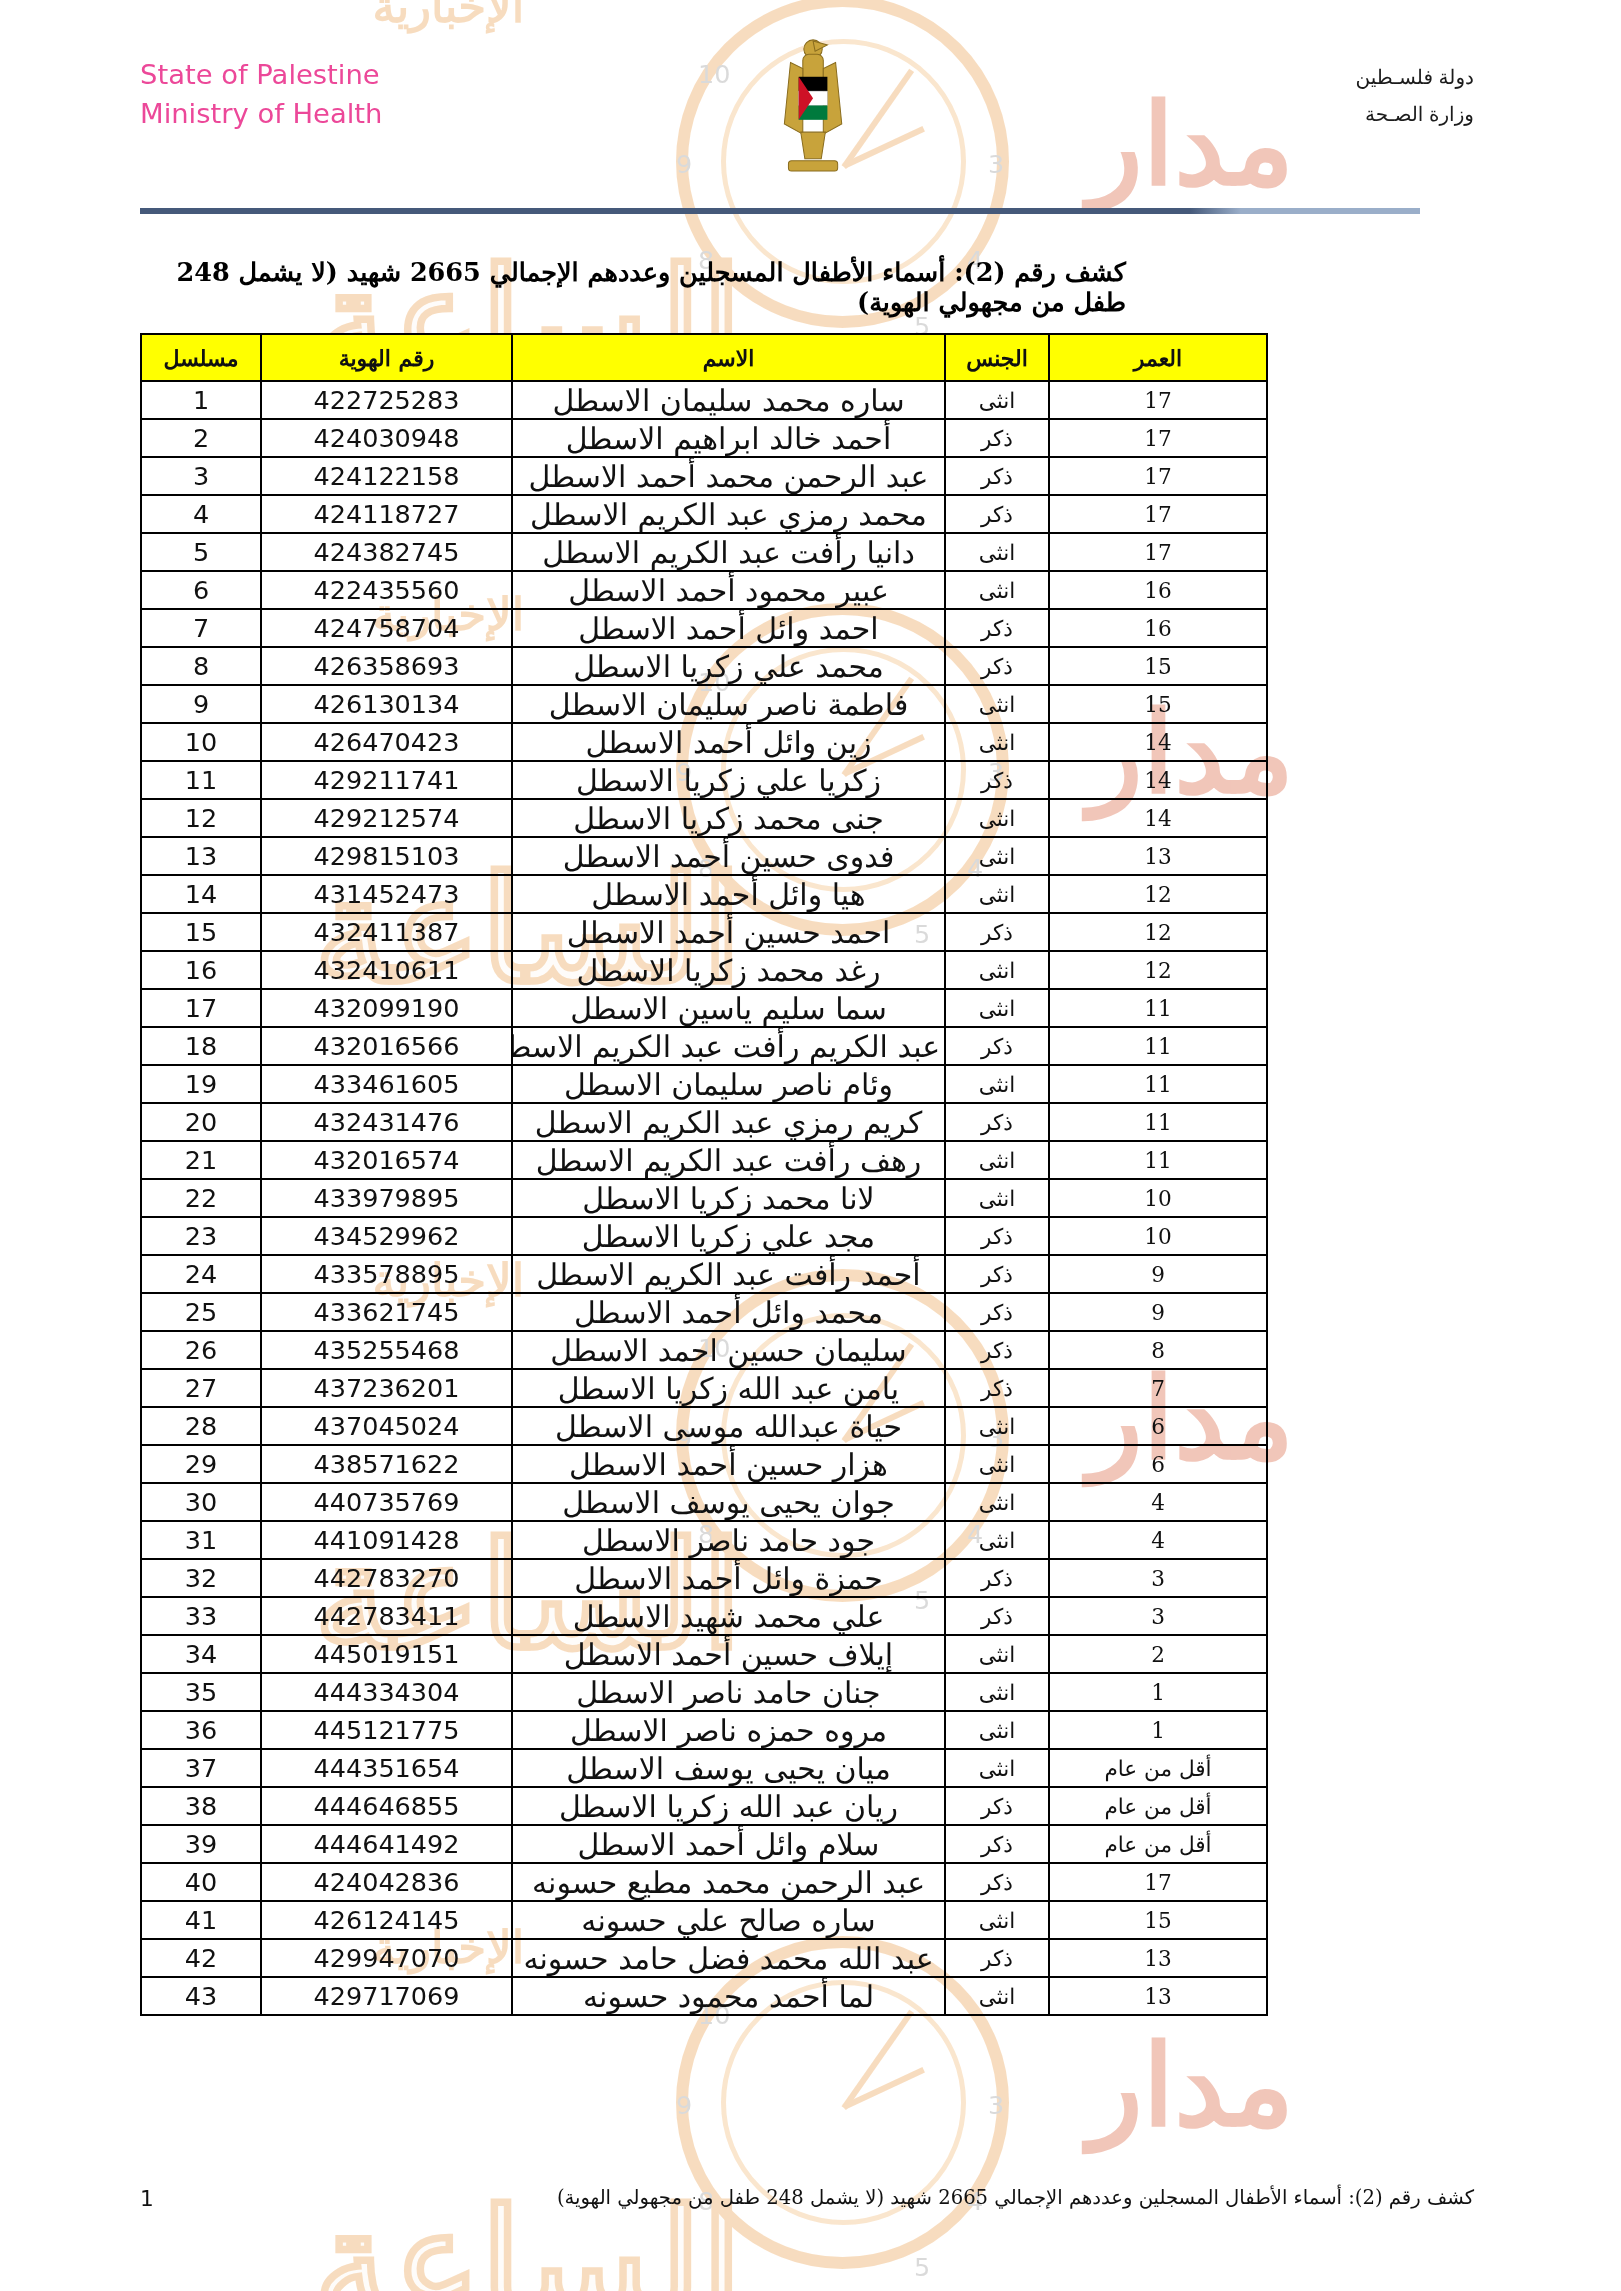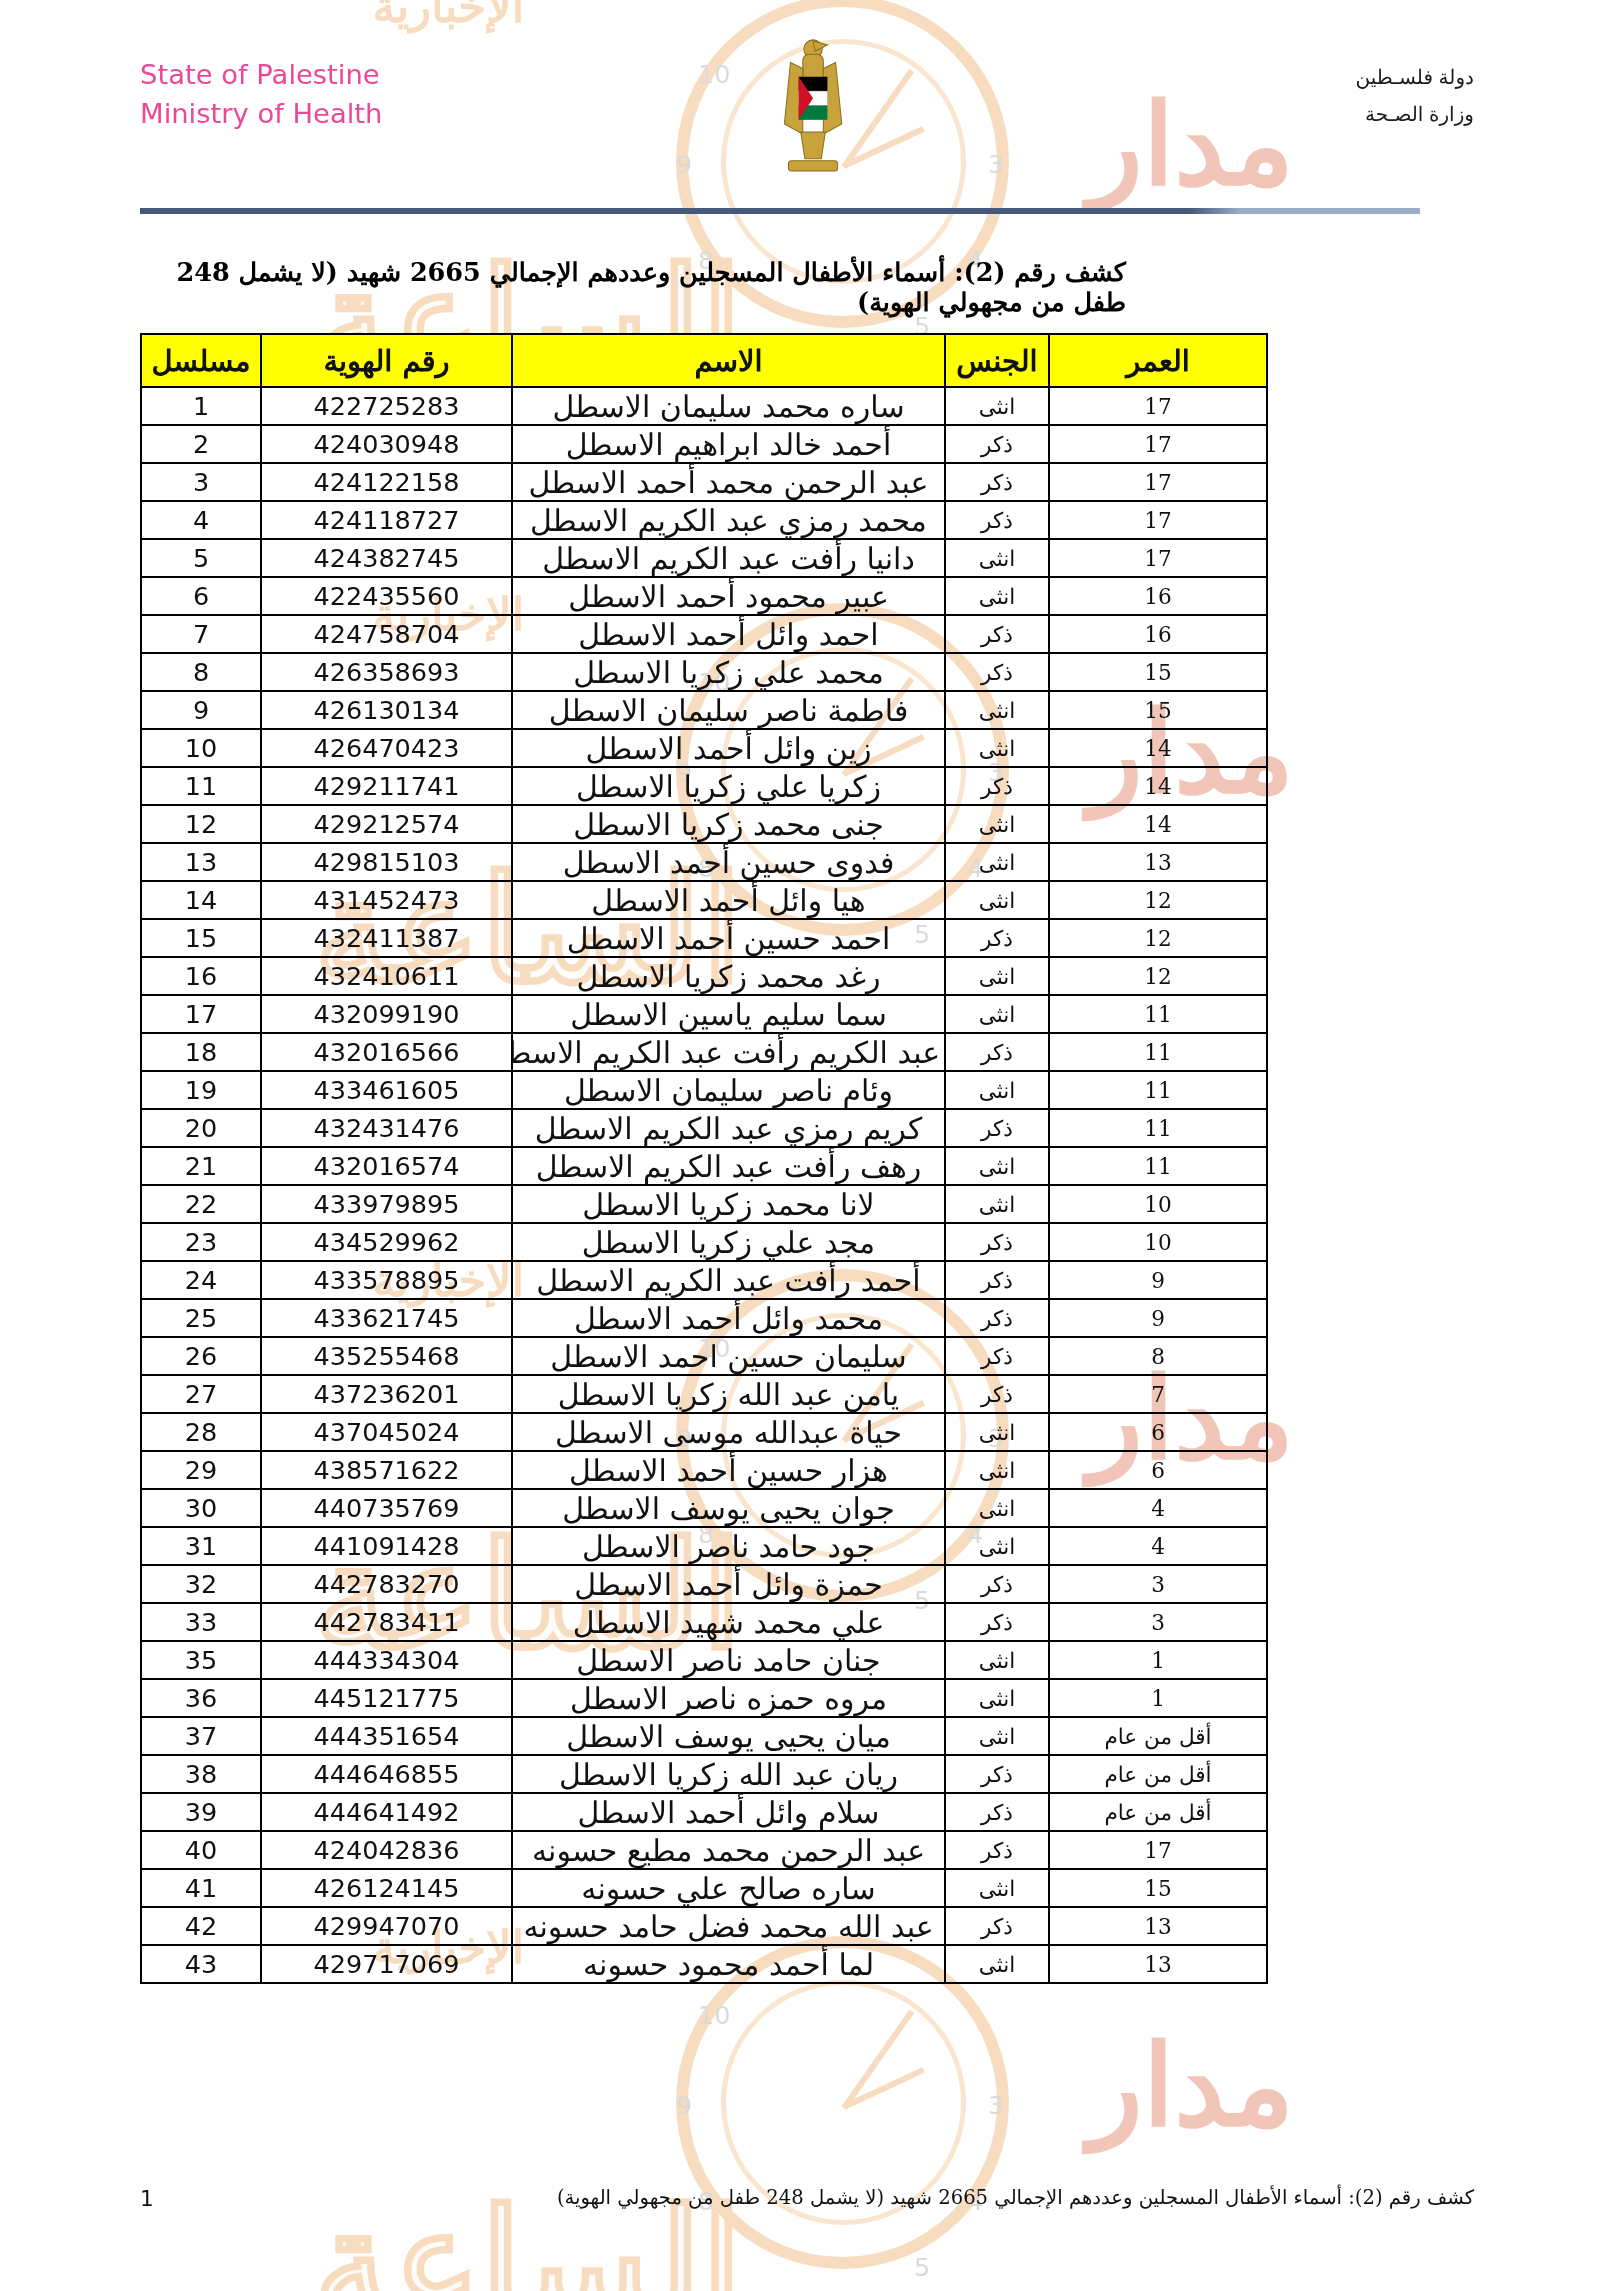--- a/index.html
+++ b/index.html
@@ -107,22 +107,22 @@
   .doc-table th, .doc-table td {
     border: 2px solid #000;
     text-align: center;
     vertical-align: middle;
     padding: 0 3.9px;
     overflow: hidden;
     white-space: nowrap;
   }
   .doc-table th {
     background: #ffff00;
-    height: 53px;
-    font-size: 29px;
+    height: 47px;
+    font-size: 22px;
     font-weight: bold;
     font-family: "DejaVu Serif", serif;
     direction: rtl;
   }
   .doc-table td { height: 38px; }
   .doc-table td:nth-child(1) { font-size: 25.5px; font-family: "DejaVu Sans", sans-serif; }
   .doc-table td:nth-child(2) { font-size: 25.5px; font-family: "DejaVu Sans", sans-serif; }
   .doc-table td:nth-child(3) { font-size: 30px; font-family: "DejaVu Serif", serif; direction: rtl; }
   .doc-table td:nth-child(4) { font-size: 21.6px; font-family: "DejaVu Serif", serif; direction: rtl; }
   .doc-table td:nth-child(5) { font-size: 21.6px; font-family: "DejaVu Serif", serif; direction: rtl; }
@@ -485,20 +485,27 @@
           <td>3</td>
         </tr>
         <tr>
           <td>33</td>
           <td>442783411</td>
           <td>علي محمد شهيد الاسطل</td>
           <td>ذكر</td>
           <td>3</td>
         </tr>
         <tr>
+          <td>34</td>
+          <td>445019151</td>
+          <td>إيلاف حسين أحمد الاسطل</td>
+          <td>انثى</td>
+          <td>2</td>
+        </tr>
+        <tr>
           <td>35</td>
           <td>444334304</td>
           <td>جنان حامد ناصر الاسطل</td>
           <td>انثى</td>
           <td>1</td>
         </tr>
         <tr>
           <td>36</td>
           <td>445121775</td>
           <td>مروه حمزه ناصر الاسطل</td>

